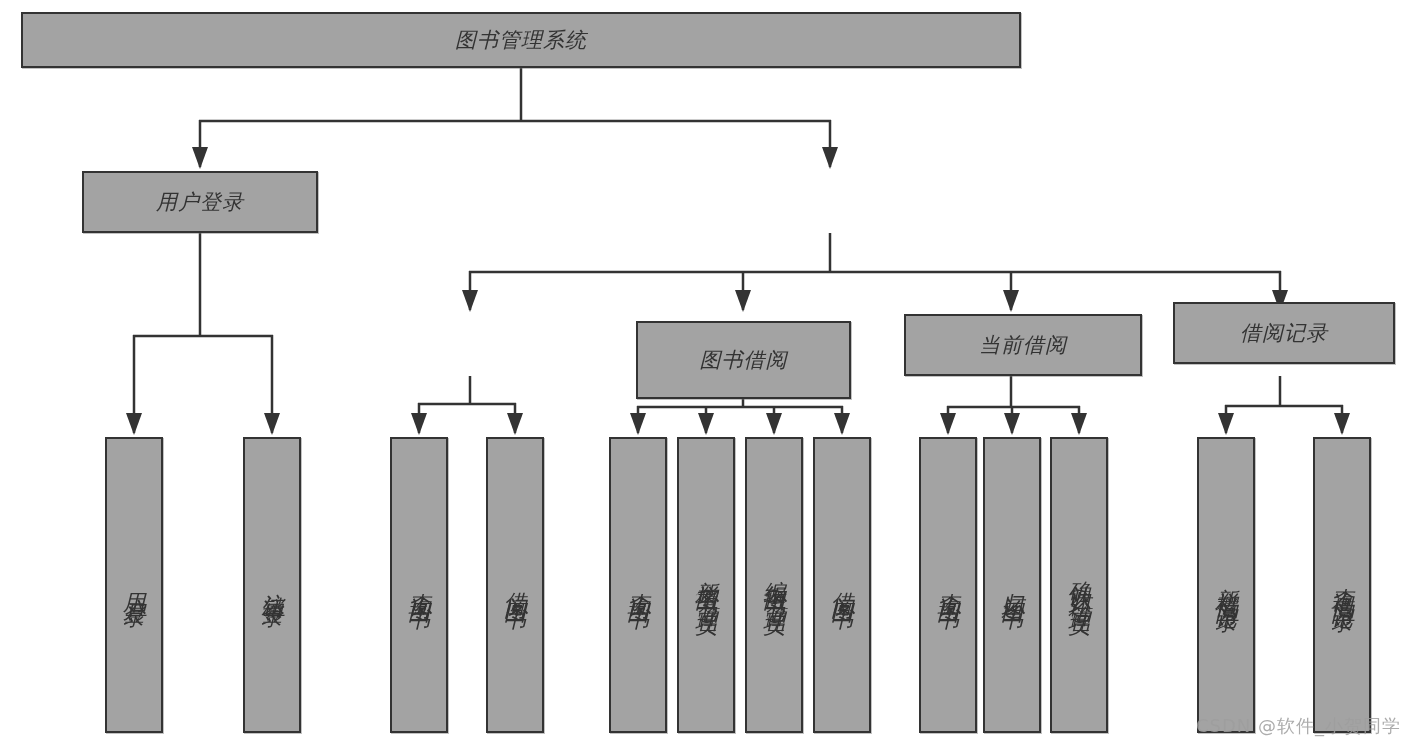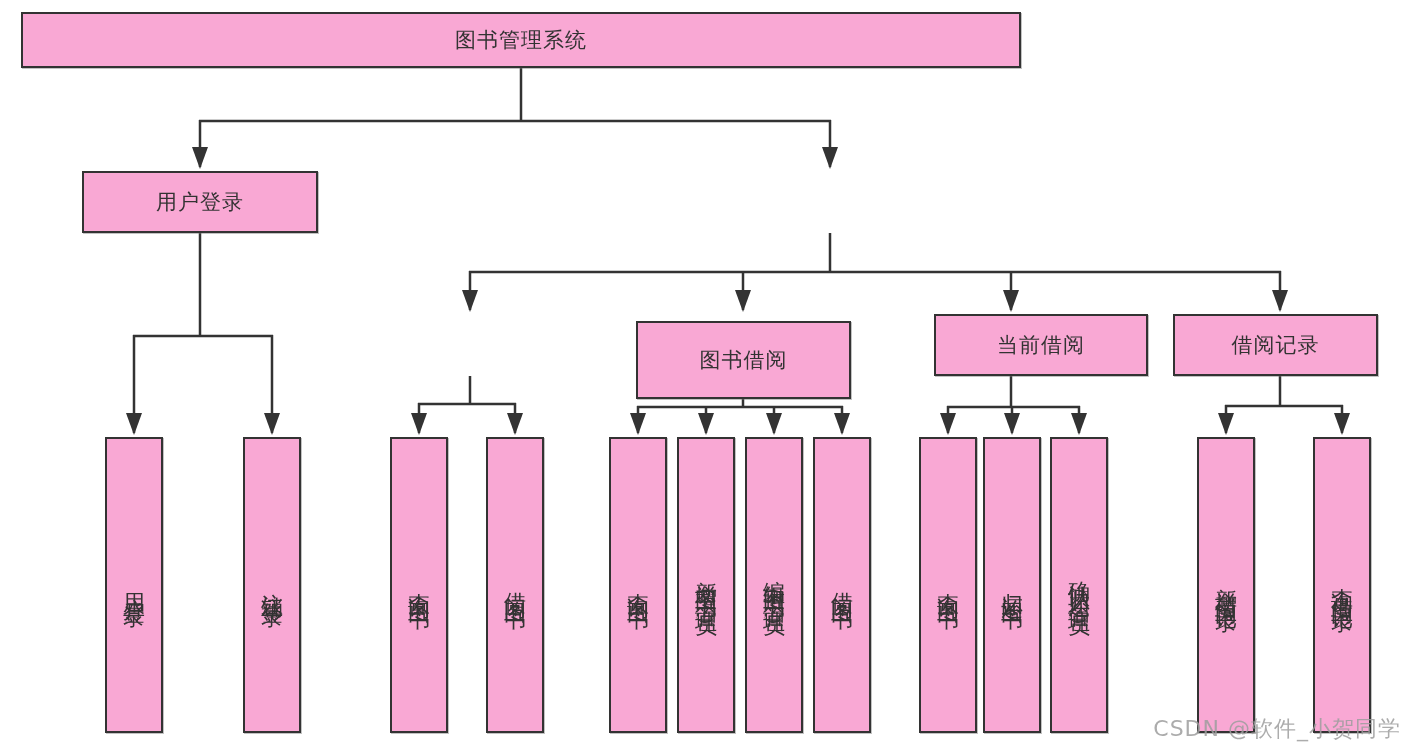--- a/index.html
+++ b/index.html
@@ -15,40 +15,41 @@
     width:1405px;height:747px;
     background:var(--bg);
     overflow:hidden;
   }
   .connectors{position:absolute;left:0;top:0;width:1405px;height:747px;}
   .connectors line{stroke:var(--line-color);stroke-width:2.5;}
   .connectors .arrowhead{fill:var(--line-color);}
   .node{
     position:absolute;
     box-sizing:border-box;
-    background:#f9a8d4;
+    background:#a3a3a3;
     border:2px solid var(--line-color);
     box-shadow:1px 1px 0 rgba(120,120,120,.45);
     color:var(--text-color);
     display:flex;align-items:center;justify-content:center;
     text-align:center;
     z-index:2;
+    font-style:italic;
   }
   .node.h{font-size:21px;letter-spacing:1px;}
   .node.leaf{
     writing-mode:vertical-rl;
     font-size:22px;
     letter-spacing:5px;
     line-height:1;
     padding:6px 0;
   }
   .watermark{
     position:absolute;
     right:4px;top:714px;
-    font-size:22px;
+    font-size:18px;
     color:var(--wm-color);
     opacity:.85;
     z-index:3;
     letter-spacing:1px;
     white-space:nowrap;
   }
 </style>
 </head>
 <body>
 
@@ -100,22 +101,22 @@
     <line x1="1225" y1="406" x2="1343" y2="406"></line>
     <line x1="1226" y1="405" x2="1226" y2="433" marker-end="url(#arrow)"></line>
     <line x1="1342" y1="405" x2="1342" y2="433" marker-end="url(#arrow)"></line>
   </svg>
 
   <div class="node h" style="left:21px;top:12px;width:1000px;height:56px">图书管理系统</div>
 
   <div class="node h" style="left:82px;top:171px;width:236px;height:62px">用户登录</div>
 
   <div class="node h" style="left:636px;top:321px;width:215px;height:78px">图书借阅</div>
-  <div class="node h" style="left:934px;top:314px;width:214px;height:62px">当前借阅</div>
-  <div class="node h" style="left:1173px;top:314px;width:205px;height:62px">借阅记录</div>
+  <div class="node h" style="left:904px;top:314px;width:238px;height:62px">当前借阅</div>
+  <div class="node h" style="left:1173px;top:302px;width:222px;height:62px">借阅记录</div>
 
   <div class="node leaf" style="left:105px;top:437px;width:58px;height:296px">用户登录</div>
   <div class="node leaf" style="left:243px;top:437px;width:58px;height:296px">注销登录</div>
 
   <div class="node leaf" style="left:390px;top:437px;width:58px;height:296px">查询图书</div>
   <div class="node leaf" style="left:486px;top:437px;width:58px;height:296px">借阅图书</div>
 
   <div class="node leaf" style="left:609px;top:437px;width:58px;height:296px">查询图书</div>
   <div class="node leaf" style="left:677px;top:437px;width:58px;height:296px">新增图书（管理员）</div>
   <div class="node leaf" style="left:745px;top:437px;width:58px;height:296px">编辑图书（管理员）</div>

